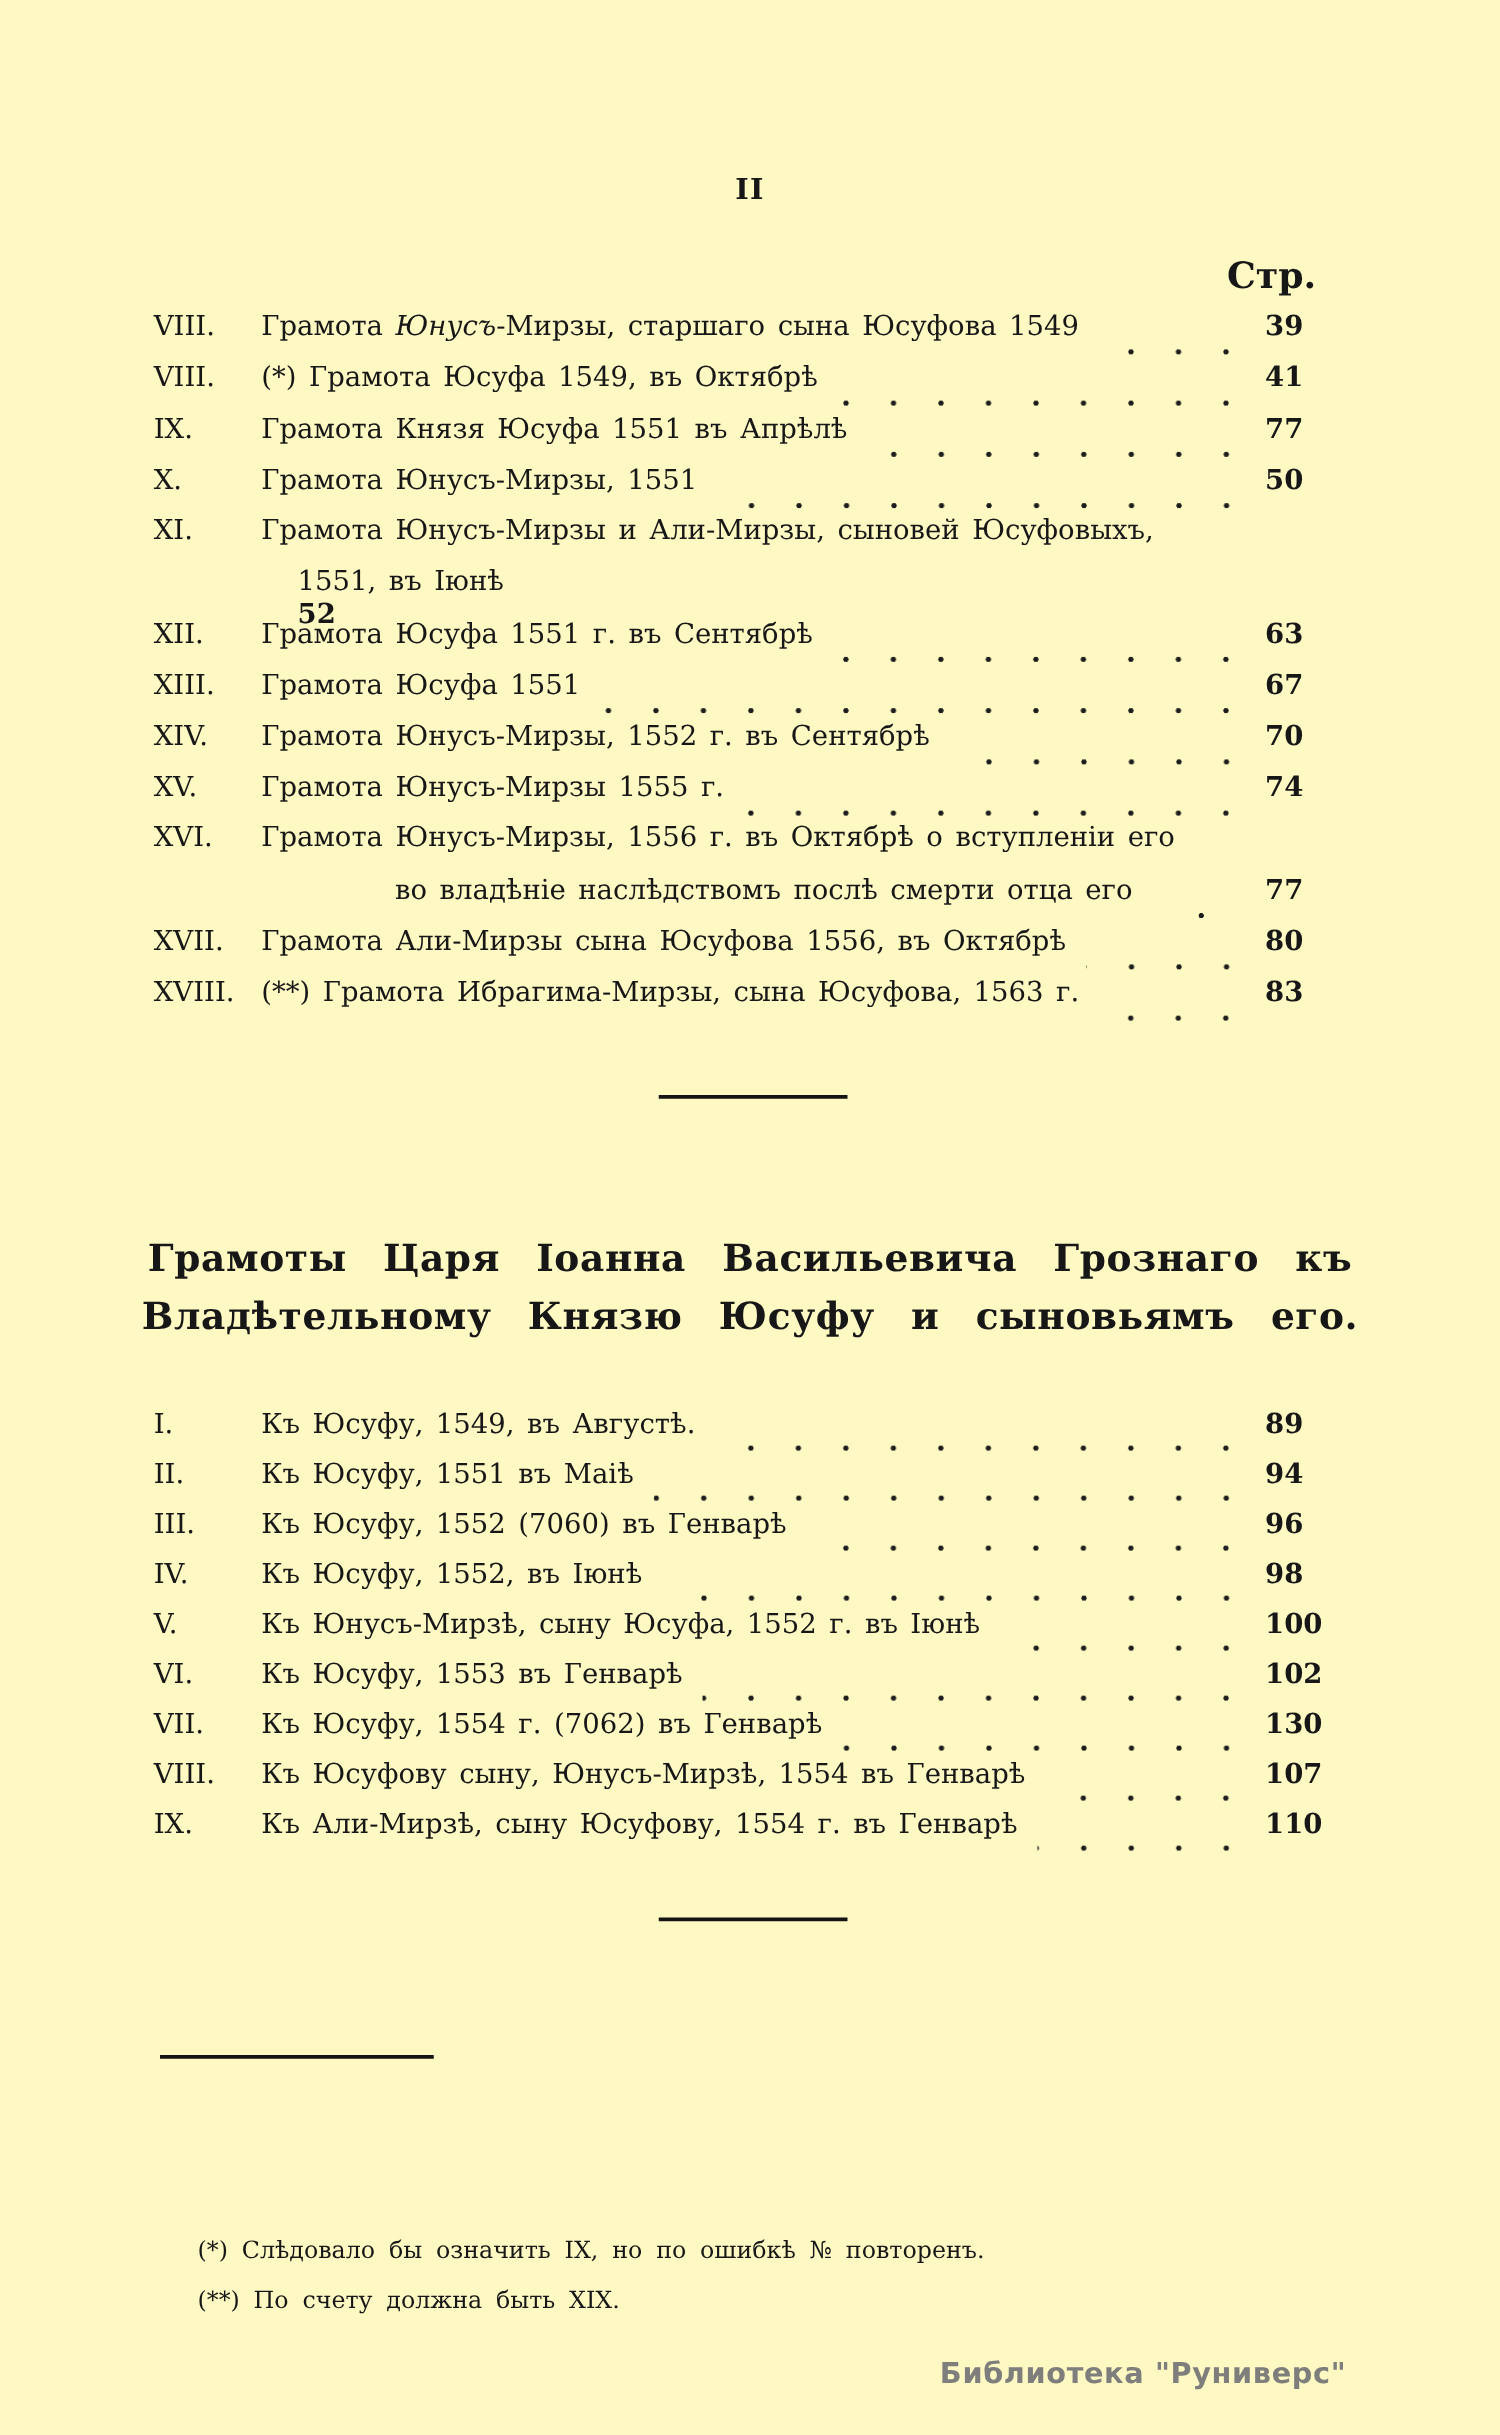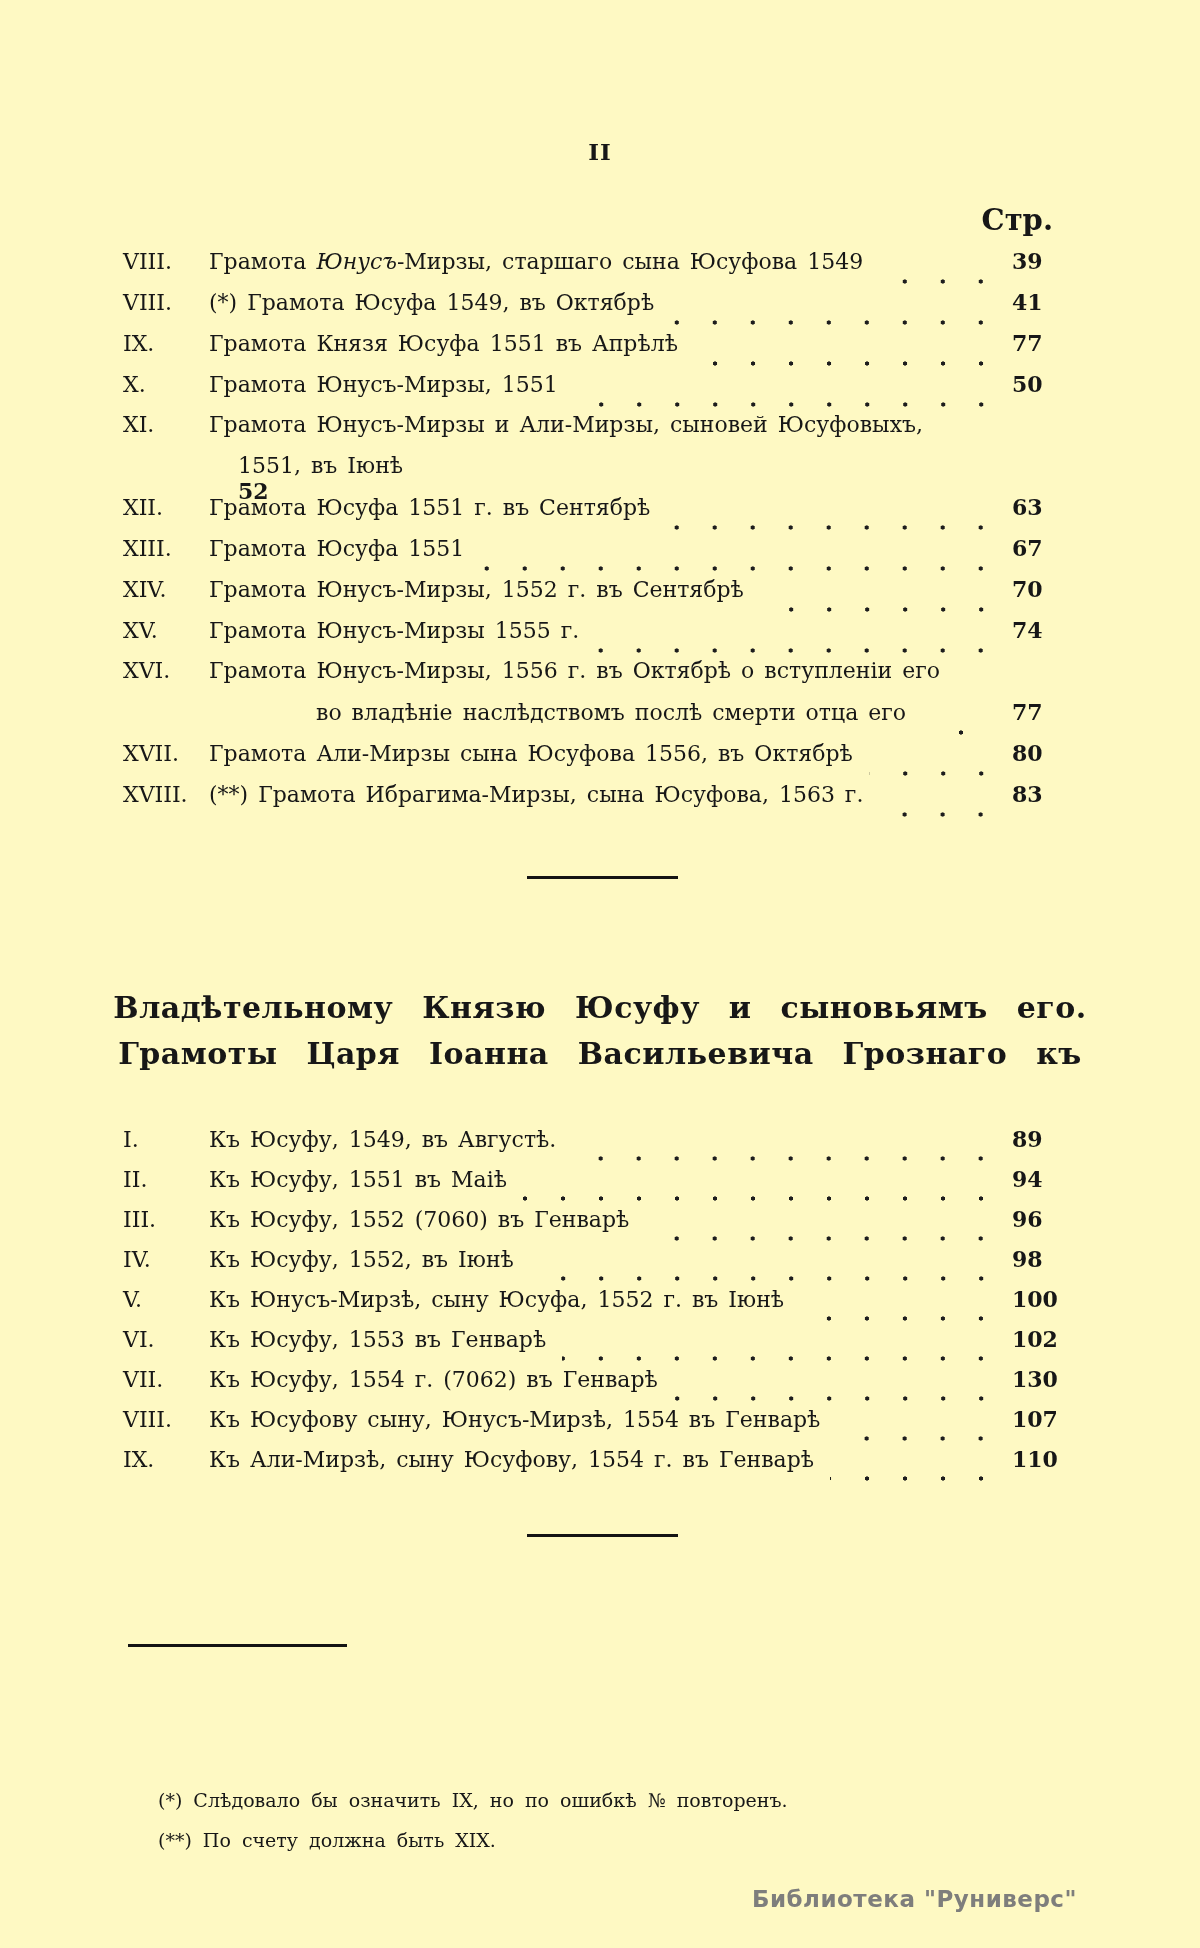--- a/index.html
+++ b/index.html
@@ -210,22 +210,22 @@
       <span class="txt">(**) Грамота Ибрагима-Мирзы, сына Юсуфова, 1563 г.</span>
       <span class="leader"></span>
       <span class="pg">83</span>
     </div>
 
   </div>
 
   <div class="rule div1"></div>
 
   <div class="heading">
+    <div>Грамоты Царя Іоанна Васильевича Грознаго къ</div>
     <div>Владѣтельному Князю Юсуфу и сыновьямъ его.</div>
-    <div>Грамоты Царя Іоанна Васильевича Грознаго къ</div>
   </div>
 
   <div class="toc toc2">
 
     <div class="row">
       <span class="num">I.</span>
       <span class="txt">Къ Юсуфу, 1549, въ Августѣ.</span>
       <span class="leader"></span>
       <span class="pg">89</span>
     </div>

